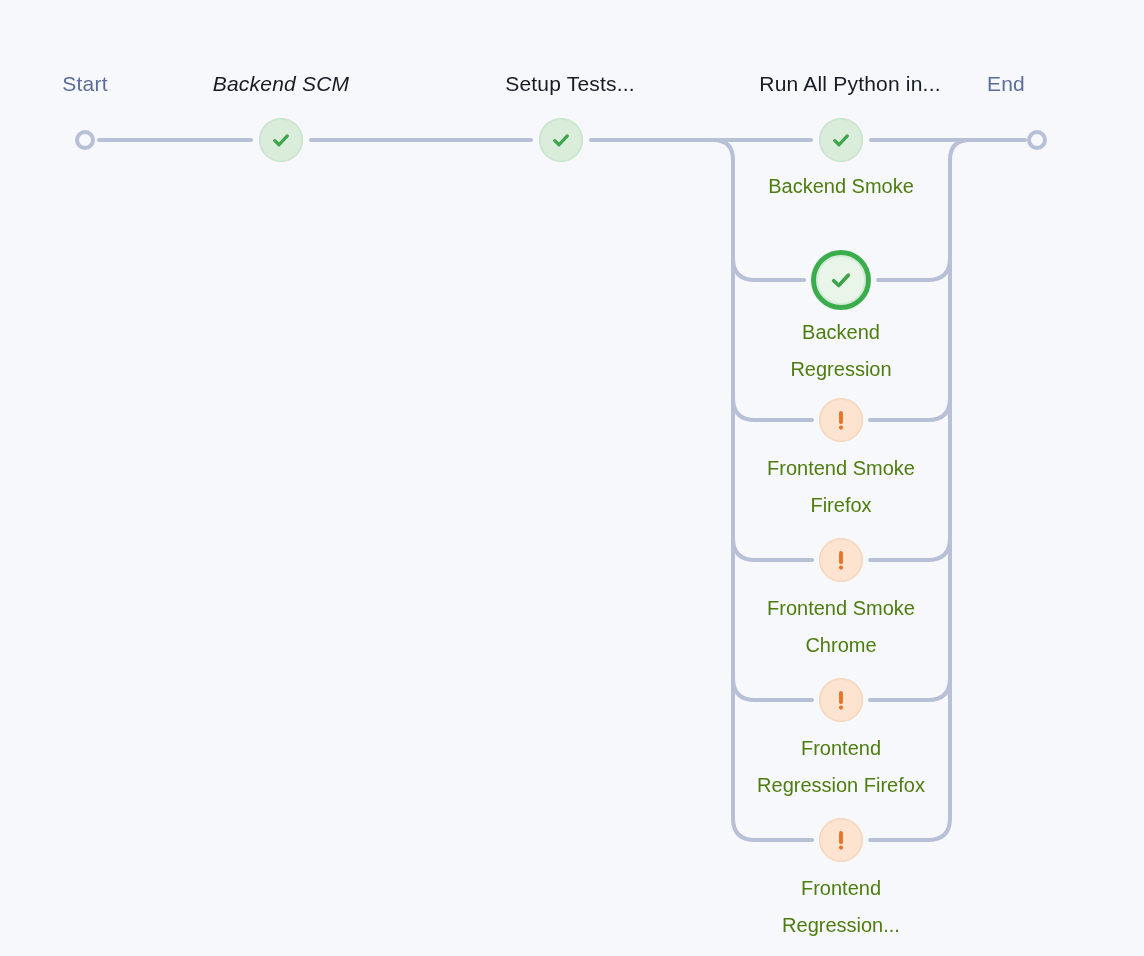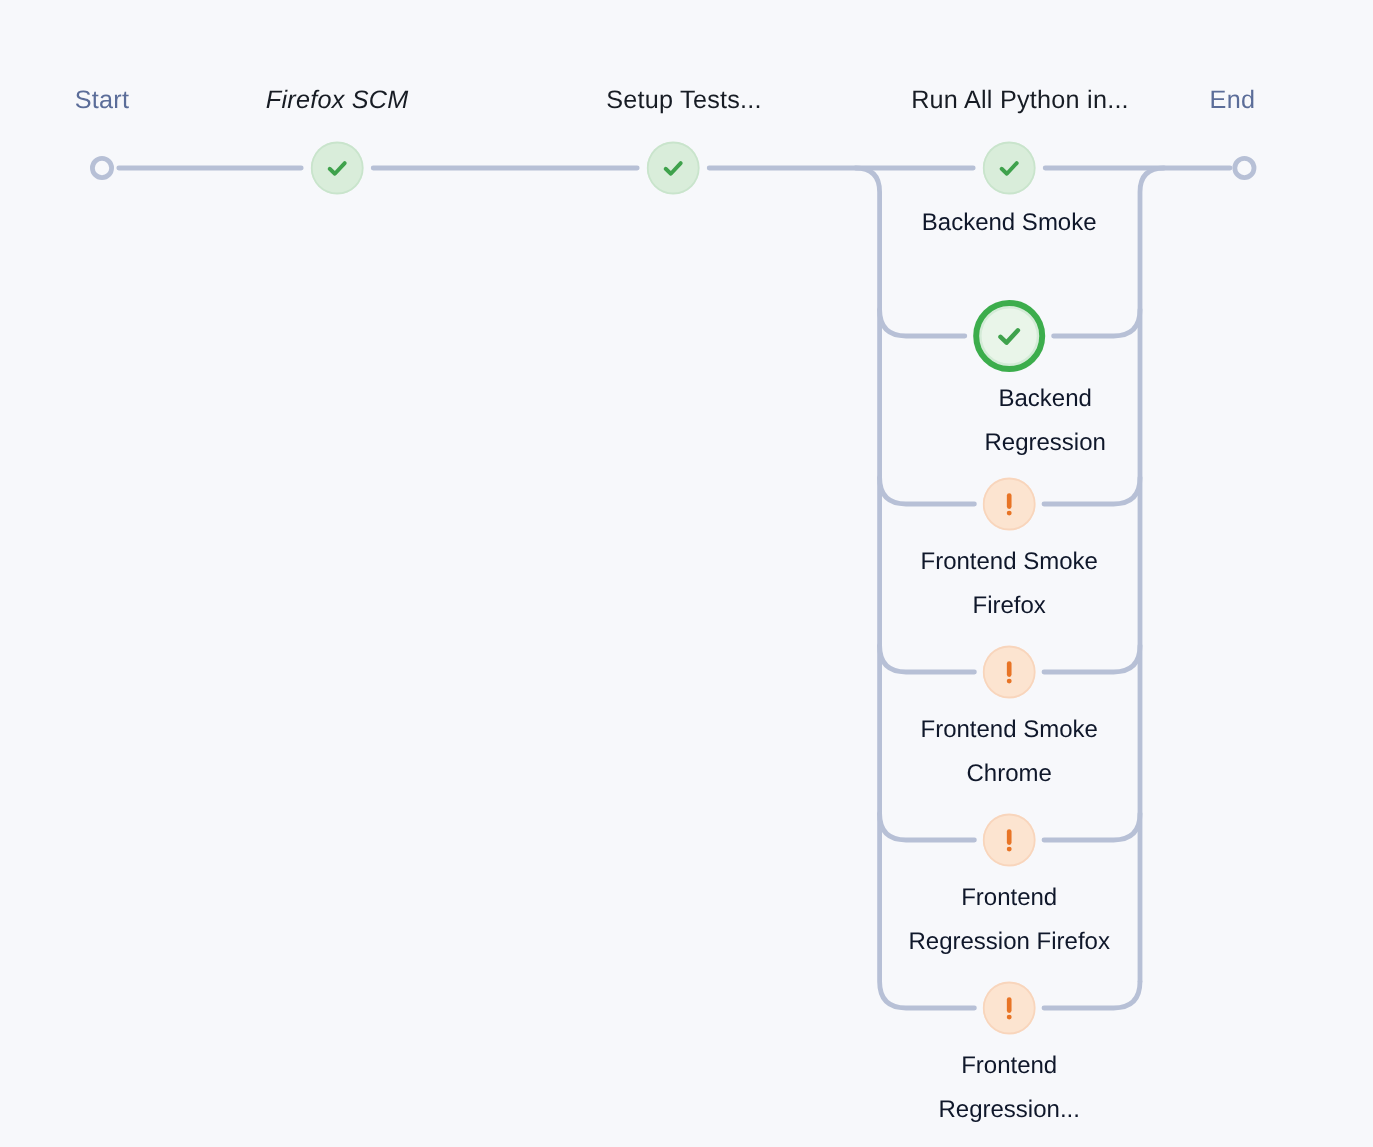--- a/index.html
+++ b/index.html
@@ -70,21 +70,21 @@
     box-shadow: inset 0 0 0 1.5px #f8d5bc;
   }
 
   .branch-label {
     position: absolute;
     width: 240px;
     transform: translateX(-50%);
     text-align: center;
     font-size: 20px;
     line-height: 37px;
-    color: #0f172a;
+    color: #4d7c0f;
     white-space: pre-line;
     cursor: pointer;
   }
 </style>
 </head>
 <body>
 
 <div class="canvas">
 
   <svg class="connectors" viewBox="0 0 1144 956" fill="none" stroke="#b7c0d6" stroke-width="4" stroke-linecap="round">
@@ -104,24 +104,24 @@
     <path d="M 950 818 L 950 160 Q 950 140 970 140"></path>
 
     <path d="M 878 280 L 928 280 Q 950 280 950 258"></path>
     <path d="M 870 420 L 928 420 Q 950 420 950 398"></path>
     <path d="M 870 560 L 928 560 Q 950 560 950 538"></path>
     <path d="M 870 700 L 928 700 Q 950 700 950 678"></path>
     <path d="M 870 840 L 928 840 Q 950 840 950 818"></path>
   </svg>
 
   <div class="top-label secondary" style="left:85px">Start</div>
-  <div class="top-label italic" style="left:281px">Firefox SCM</div>
+  <div class="top-label italic" style="left:281px">Backend SCM</div>
   <div class="top-label" style="left:570px">Setup Tests...</div>
   <div class="top-label" style="left:850px">Run All Python in...</div>
-  <div class="top-label secondary" style="left:1027px">End</div>
+  <div class="top-label secondary" style="left:1006px">End</div>
 
   <div class="marker" style="left:85px; top:140px"></div>
   <div class="marker" style="left:1037px; top:140px"></div>
 
   <div class="node success" style="left:281px; top:140px">
     <svg width="26" height="26" viewBox="0 0 24 24">
       <path d="M6.2 12.6 L10.2 16.4 L17.8 8.2" stroke="#3fa24c" stroke-width="3" fill="none" stroke-linecap="round" stroke-linejoin="round"></path>
     </svg>
   </div>
   <div class="node success" style="left:561px; top:140px">
@@ -159,21 +159,21 @@
     </svg>
   </div>
   <div class="node unstable" style="left:841px; top:840px">
     <svg width="26" height="26" viewBox="0 0 24 24">
       <path d="M12 5.5 L12 14" stroke="#e87425" stroke-width="3.6" stroke-linecap="round"></path>
       <circle cx="12" cy="19" r="1.9" fill="#e87425"></circle>
     </svg>
   </div>
 
   <div class="branch-label" style="left:841px; top:168px">Backend Smoke</div>
-  <div class="branch-label" style="left:871px; top:314px">Backend
+  <div class="branch-label" style="left:841px; top:314px">Backend
 Regression</div>
   <div class="branch-label" style="left:841px; top:450px">Frontend Smoke
 Firefox</div>
   <div class="branch-label" style="left:841px; top:590px">Frontend Smoke
 Chrome</div>
   <div class="branch-label" style="left:841px; top:730px">Frontend
 Regression Firefox</div>
   <div class="branch-label" style="left:841px; top:870px">Frontend
 Regression...</div>
 

